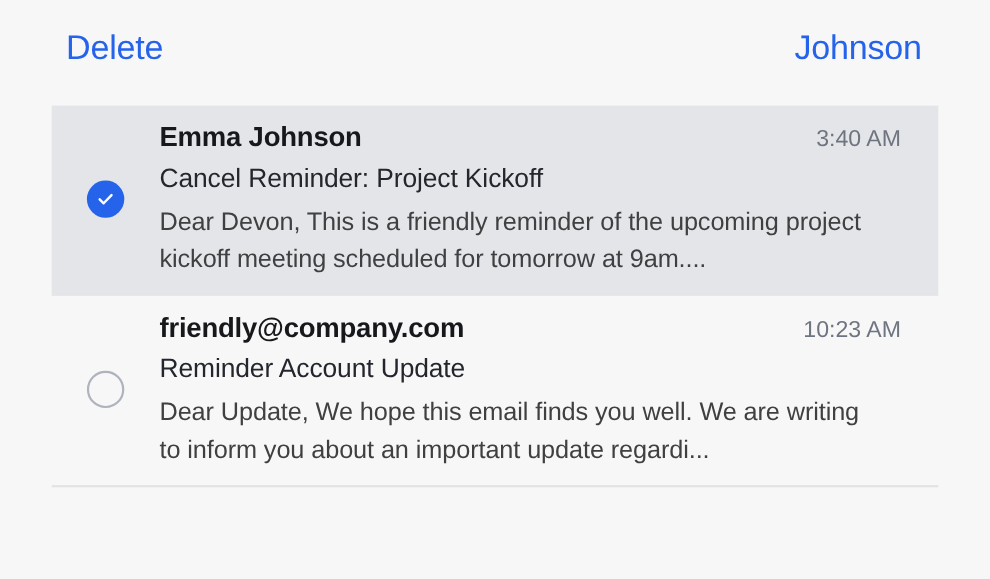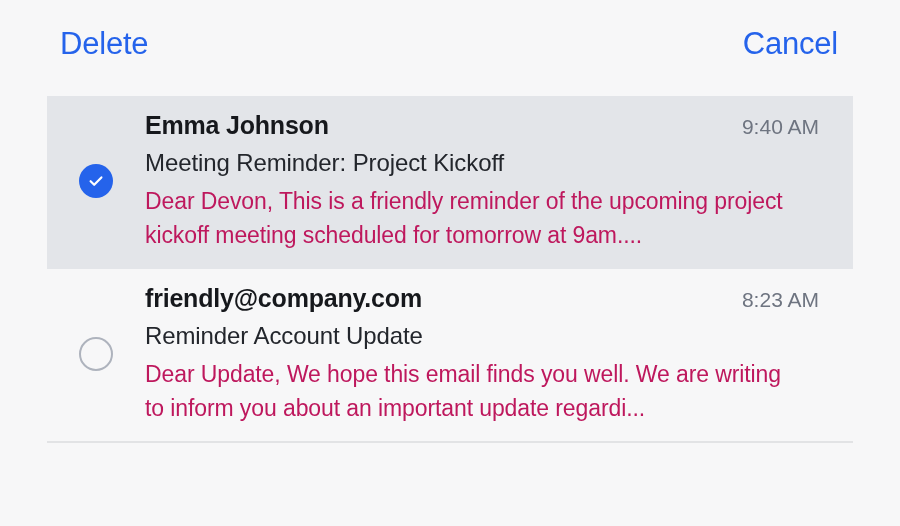--- a/index.html
+++ b/index.html
@@ -134,69 +134,69 @@
     letter-spacing: -0.1px;
     line-height: 1.3;
     margin-bottom: 6px;
     white-space: nowrap;
     overflow: hidden;
   }
 
   .preview {
     font-size: 23px;
     font-weight: 400;
-    color: #be185d;
+    color: #404040;
     letter-spacing: -0.1px;
     line-height: 1.48;
     max-width: 655px;
   }
 
   .divider {
     width: 806px;
     margin-left: 47px;
     height: 2px;
     background: #e2e3e5;
   }
 </style>
 </head>
 <body>
 
 <div class="action-bar">
   <button class="action-btn">Delete</button>
-  <button class="action-btn">Cancel</button>
+  <button class="action-btn">Johnson</button>
 </div>
 
 <div class="email-list">
 
   <div class="email-row selected">
     <div class="select-col">
       <span class="check-circle checked">
         <svg width="18" height="18" viewBox="0 0 18 18" aria-hidden="true">
           <path d="M3.6 9.2 L7.2 12.8 L14.4 5.4" fill="none" stroke="#ffffff" stroke-width="2.2" stroke-linecap="round" stroke-linejoin="round"></path>
         </svg>
       </span>
     </div>
     <div class="email-content">
       <div class="email-head">
         <span class="sender">Emma Johnson</span>
-        <span class="timestamp">9:40 AM</span>
+        <span class="timestamp">3:40 AM</span>
       </div>
-      <div class="subject">Meeting Reminder: Project Kickoff</div>
+      <div class="subject">Cancel Reminder: Project Kickoff</div>
       <div class="preview">Dear Devon, This is a friendly reminder of the upcoming project kickoff meeting scheduled for tomorrow at 9am....</div>
     </div>
   </div>
 
   <div class="email-row">
     <div class="select-col">
       <span class="check-circle unchecked"></span>
     </div>
     <div class="email-content">
       <div class="email-head">
         <span class="sender">friendly@company.com</span>
-        <span class="timestamp">8:23 AM</span>
+        <span class="timestamp">10:23 AM</span>
       </div>
       <div class="subject">Reminder Account Update</div>
       <div class="preview">Dear Update, We hope this email finds you well. We are writing to inform you about an important update regardi...</div>
     </div>
   </div>
 
   <div class="divider"></div>
 </div>
 
 </body></html>

